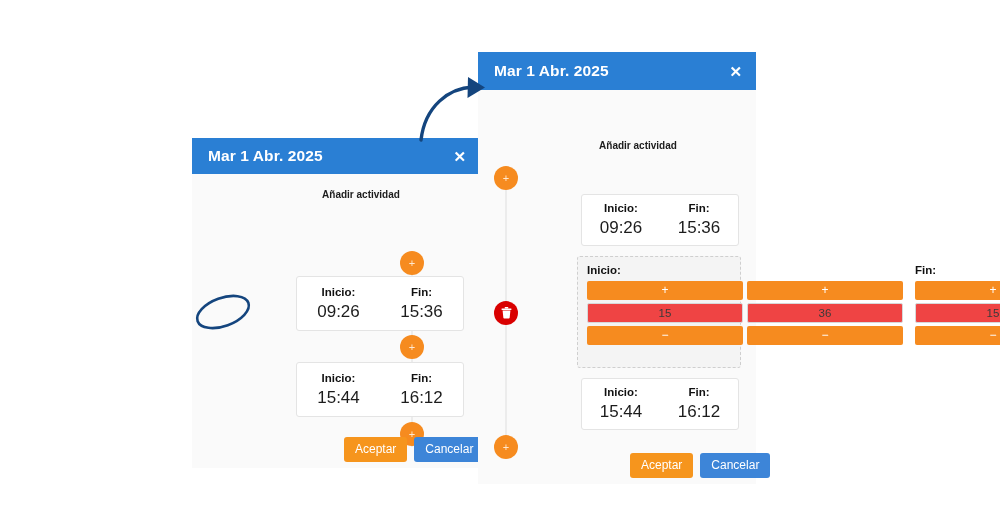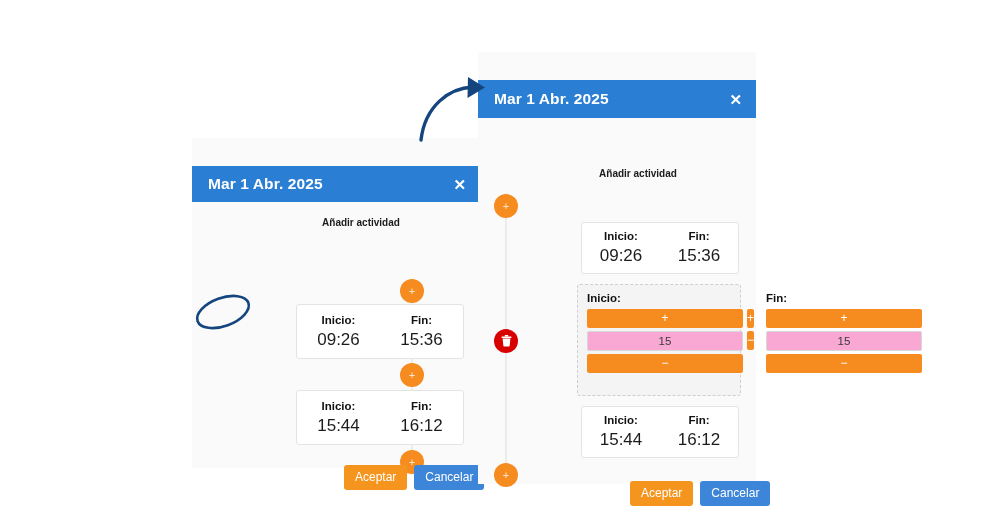--- a/index.html
+++ b/index.html
@@ -24,21 +24,20 @@
   .panel.shaded {
     background: #fafafa;
   }
   .panel-header {
     background: #2a7fd4;
     color: #ffffff;
     display: flex;
     align-items: center;
     justify-content: space-between;
     box-sizing: border-box;
-    margin-top: 28px;
   }
   .panel-title {
     font-size: 15.5px;
     font-weight: bold;
     letter-spacing: 0.1px;
     white-space: nowrap;
   }
   .close-icon {
     font-size: 15px;
     font-weight: bold;
@@ -166,21 +165,21 @@
     font-size: 12px;
     line-height: 19px;
     text-align: center;
     cursor: pointer;
     padding: 0;
     font-family: "Liberation Sans", sans-serif;
     user-select: none;
   }
   .spin-val {
     height: 20px;
-    background: #f9a8d4;
+    background: #ef4444;
     border: 1px solid #d8d8d8;
     border-radius: 2px;
     color: #3a3a3a;
     font-size: 11.5px;
     line-height: 18px;
     text-align: center;
     padding: 0;
     box-sizing: border-box;
     font-family: "Liberation Sans", sans-serif;
   }
@@ -319,20 +318,21 @@
       <div class="spinner-group">
         <span class="spinner-label">Inicio:</span>
         <div class="spinner-pair">
           <div class="spinner-unit">
             <button class="spin-btn">+</button>
             <input class="spin-val" type="text" readonly="" value="15" style="">
             <button class="spin-btn">−</button>
           </div>
           <div class="spinner-unit">
             <button class="spin-btn">+</button>
+            <input class="spin-val" type="text" readonly="" value="36" style="">
             <button class="spin-btn">−</button>
           </div>
         </div>
       </div>
 
       <div class="spinner-group">
         <span class="spinner-label">Fin:</span>
         <div class="spinner-pair">
           <div class="spinner-unit">
             <button class="spin-btn">+</button>

